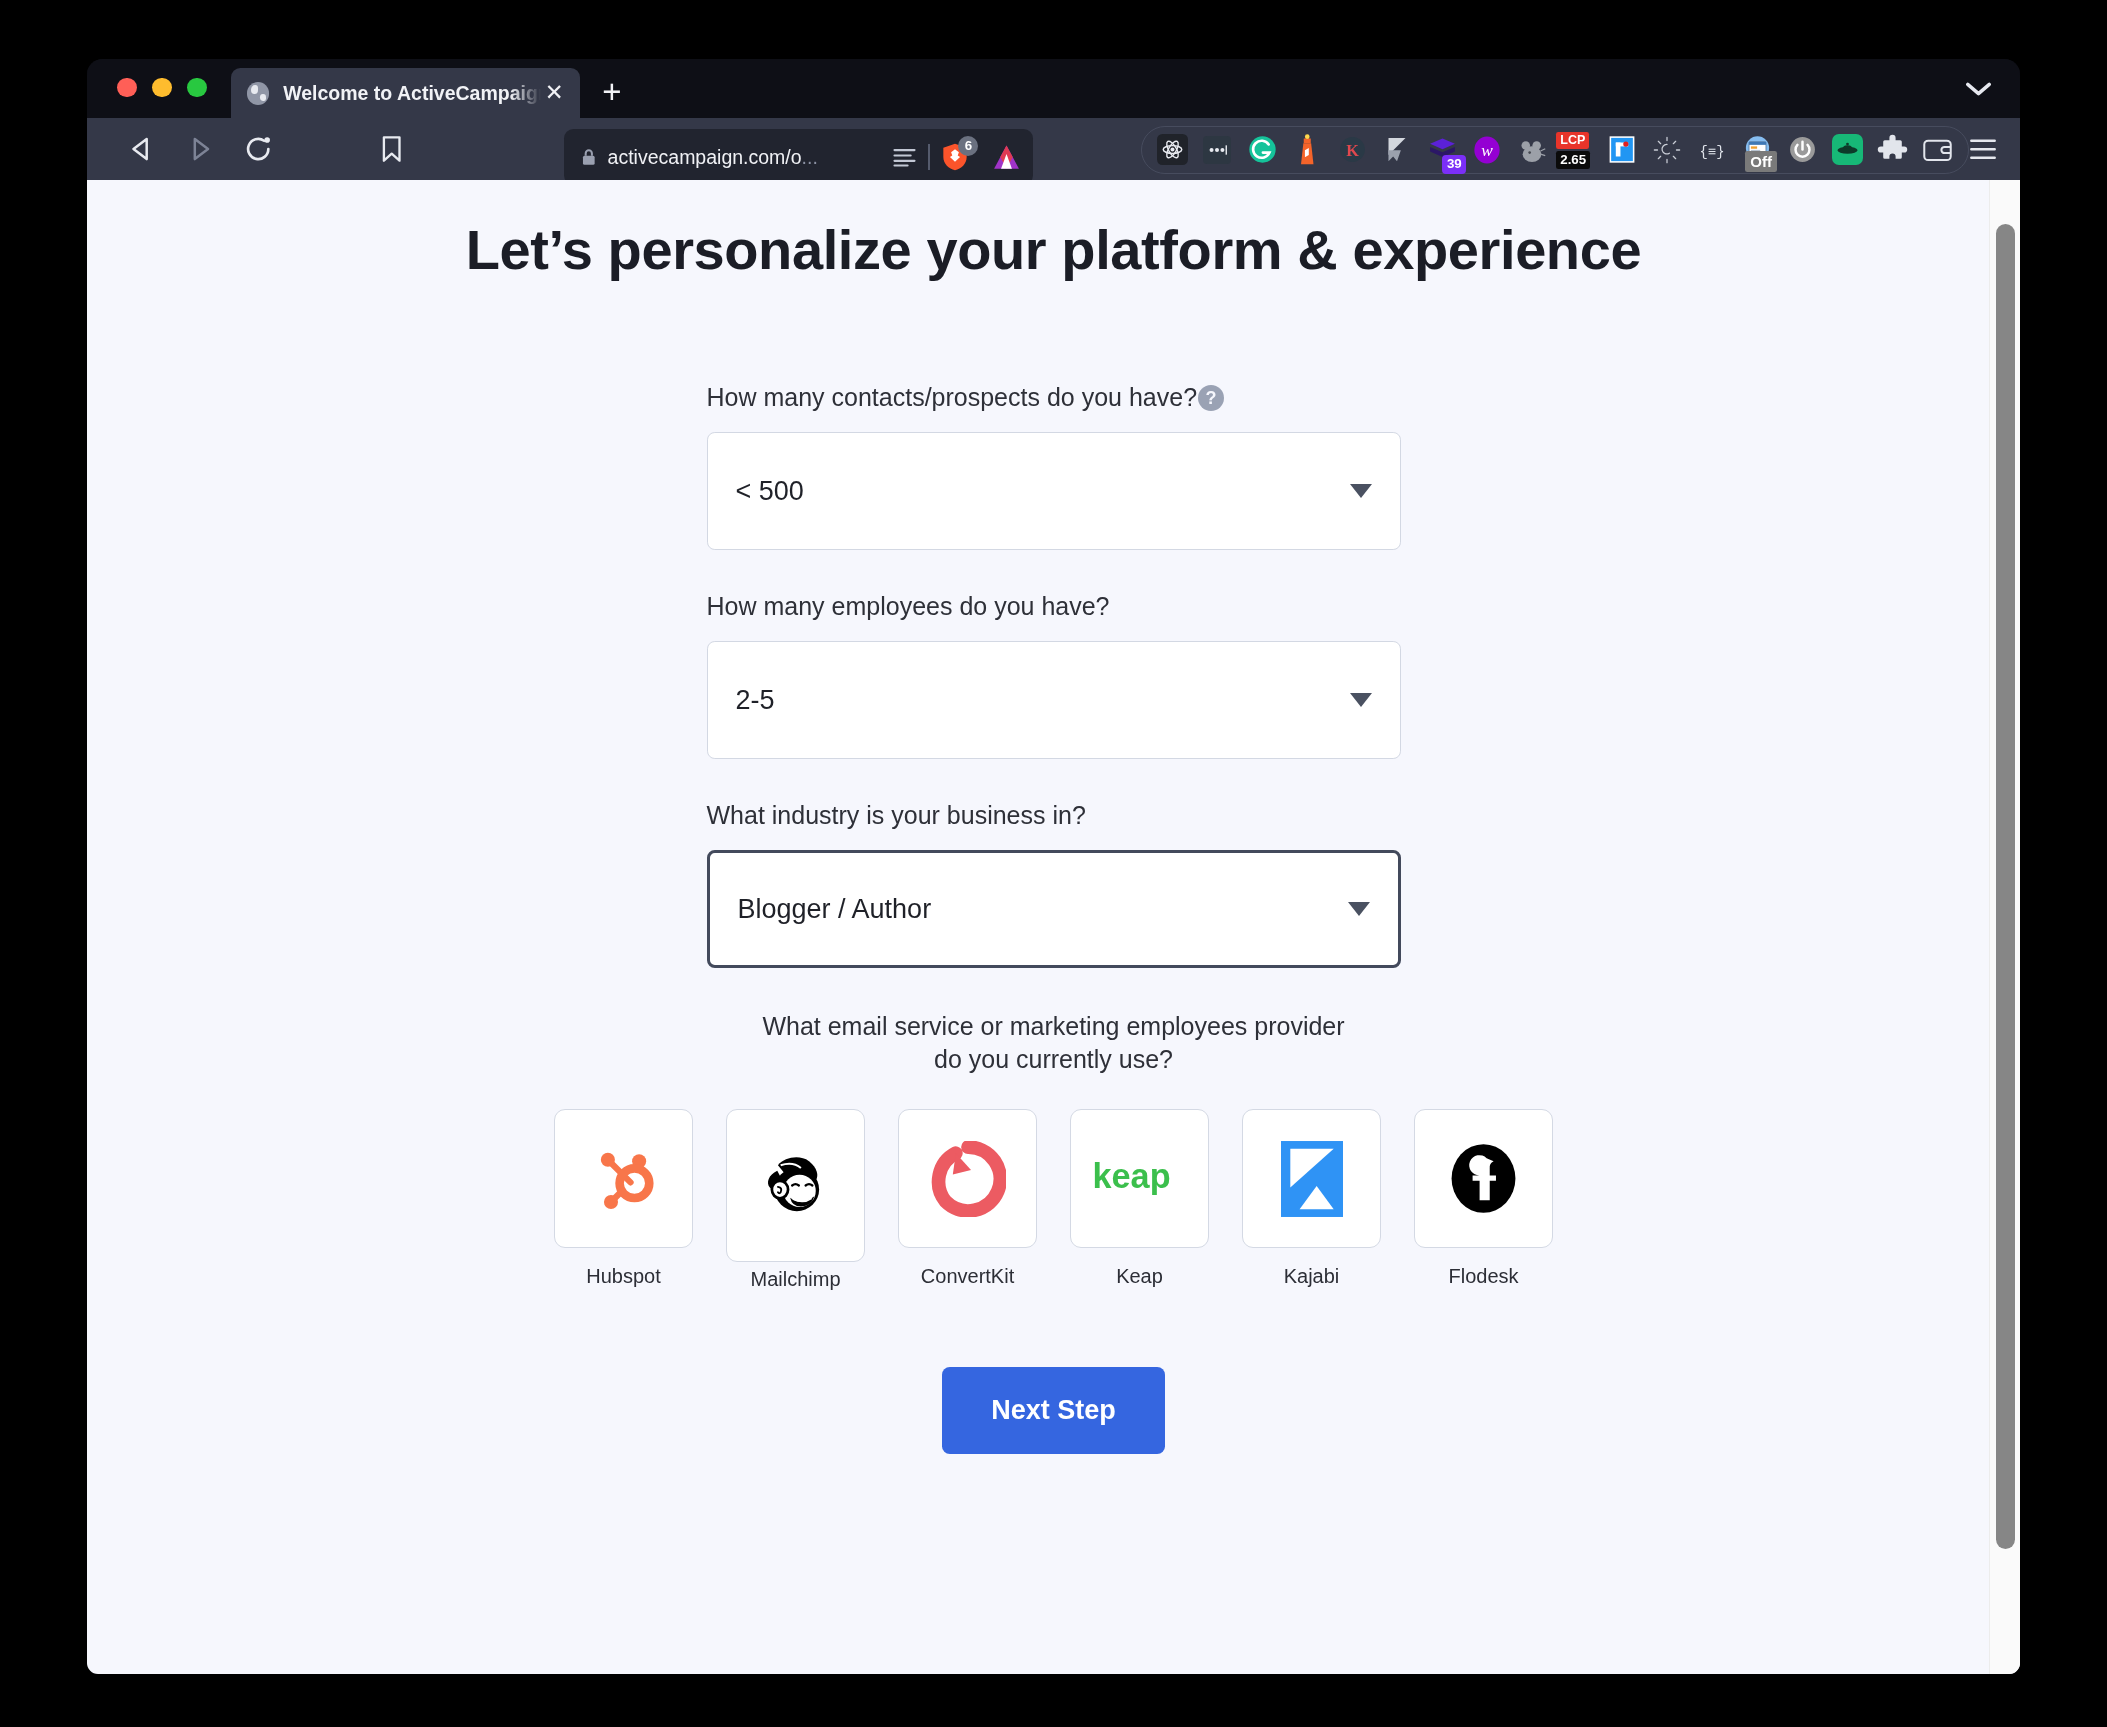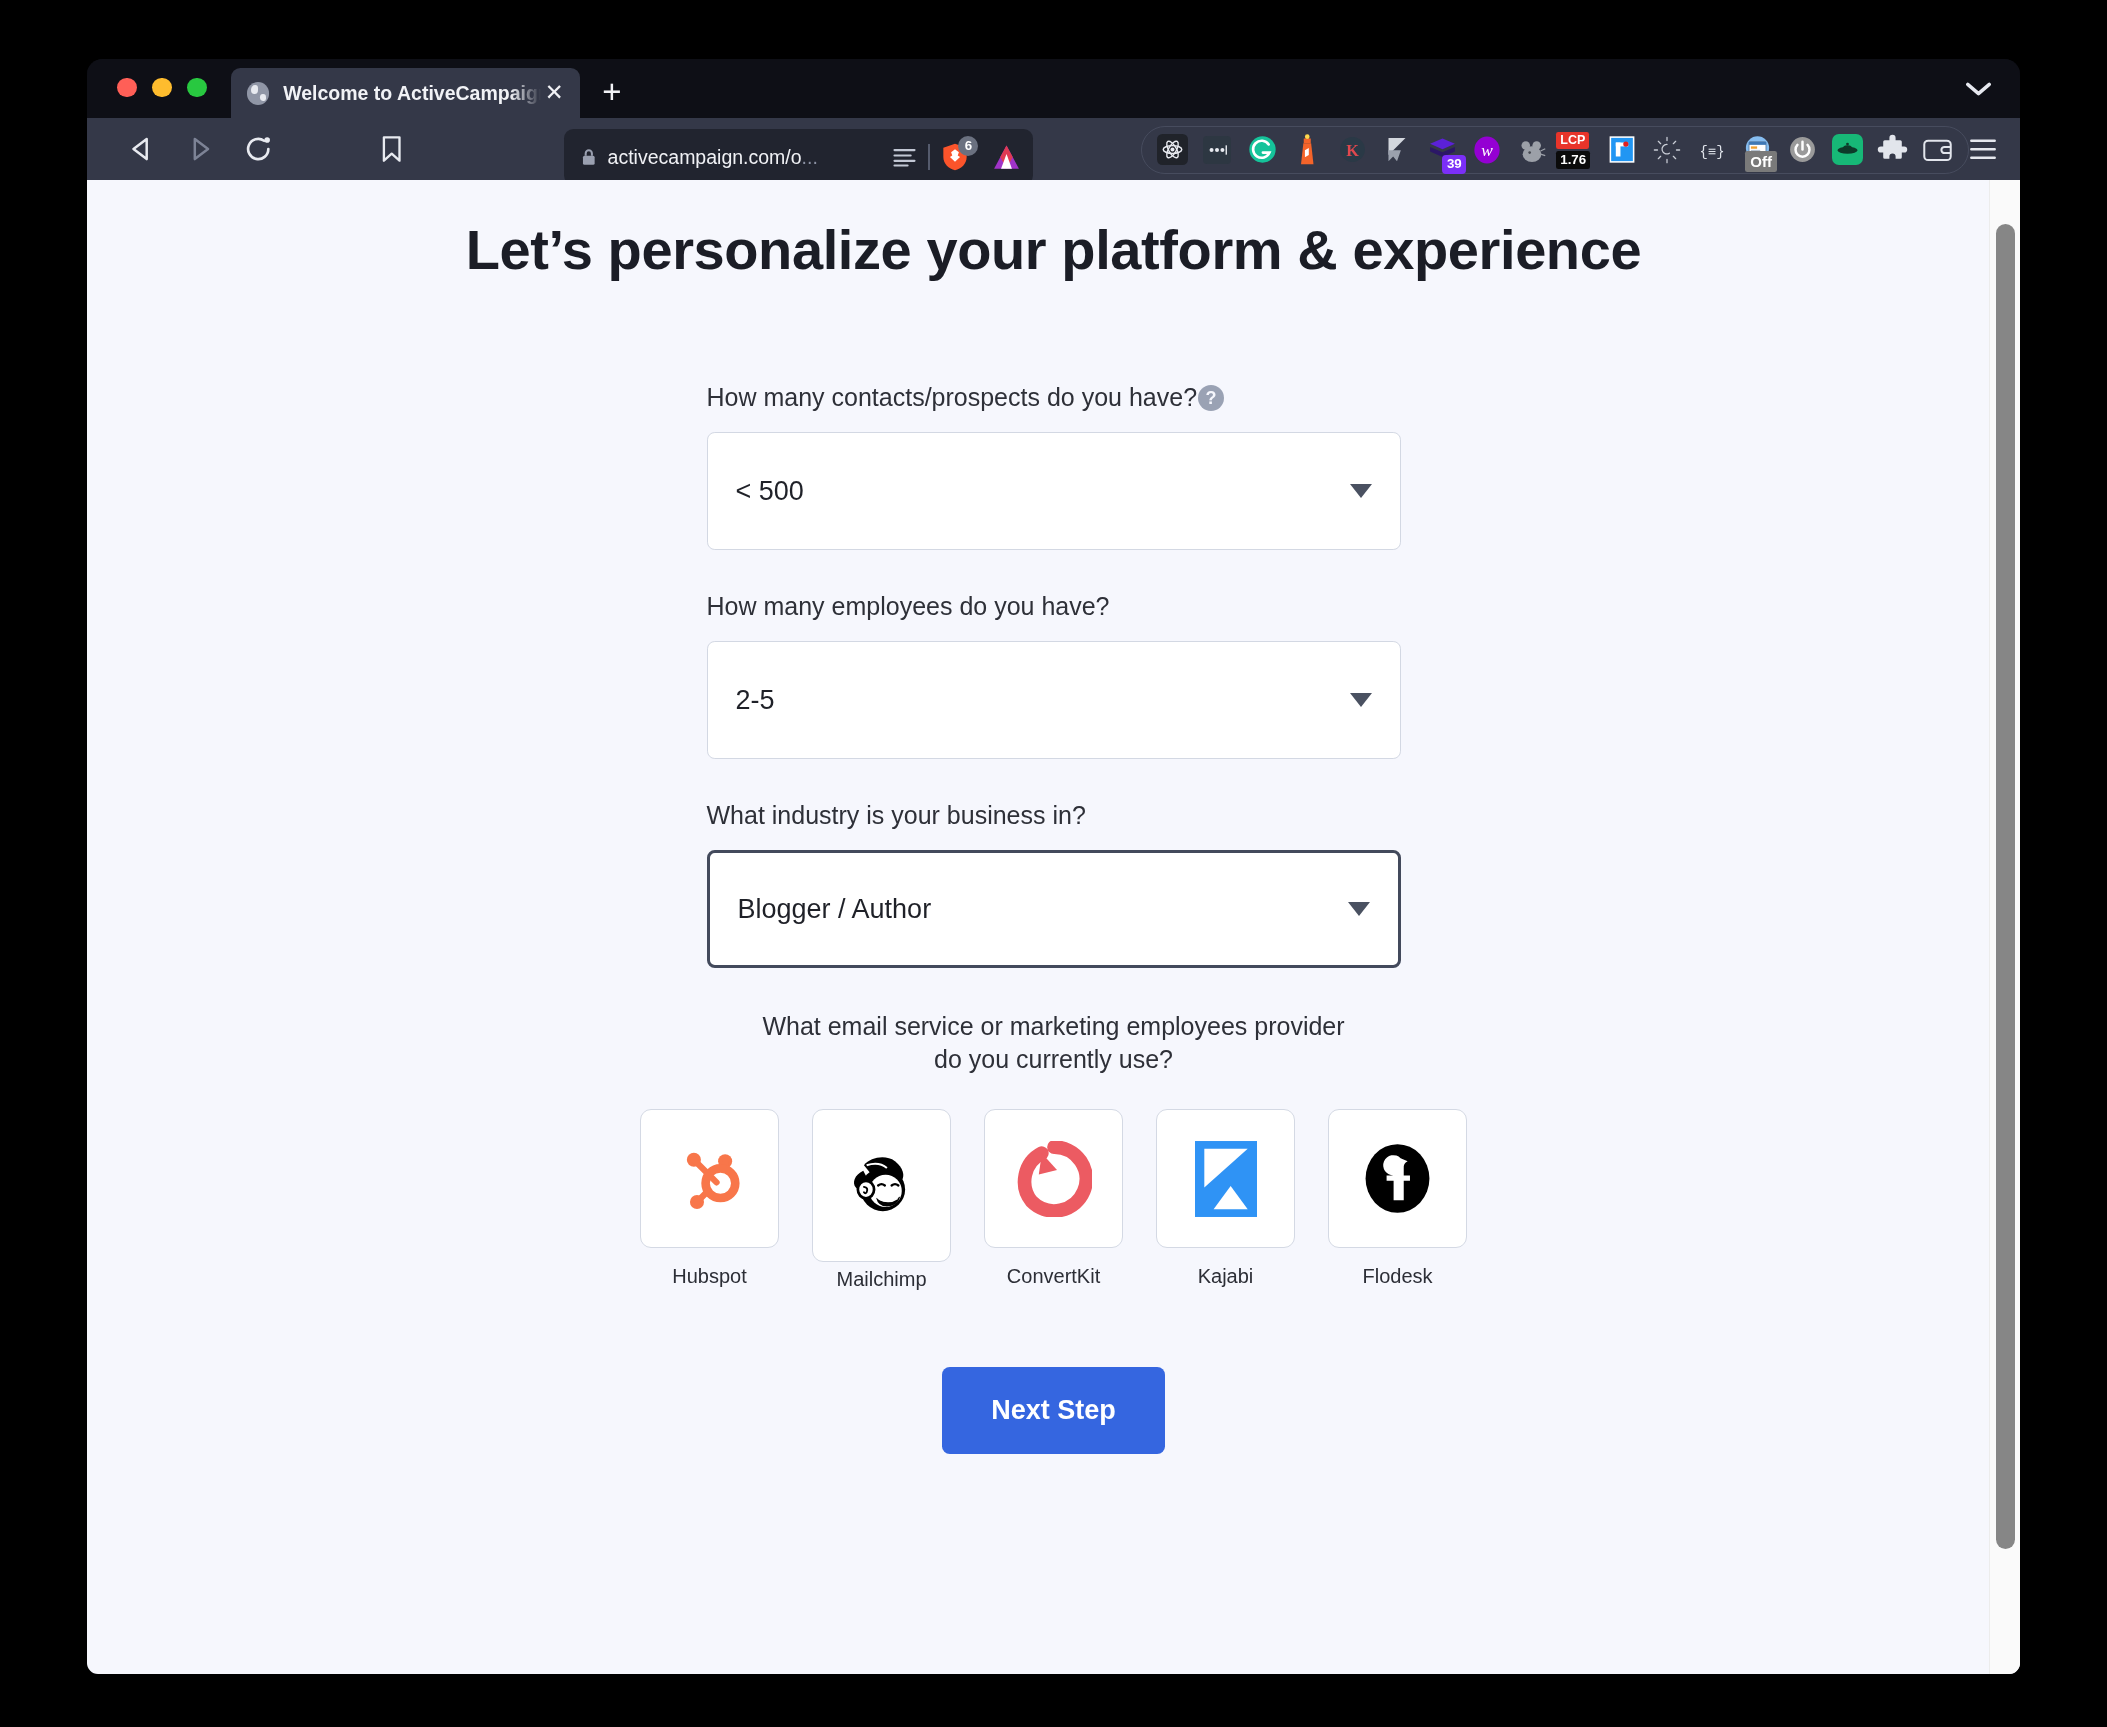--- a/index.html
+++ b/index.html
@@ -555,21 +555,21 @@
             <ellipse cx="19" cy="22" rx="12" ry="10" fill="#9ca0a8"></ellipse>
             <circle cx="11" cy="11" r="5.5" fill="#9ca0a8"></circle>
             <circle cx="25" cy="11" r="5.5" fill="#9ca0a8"></circle>
             <circle cx="16" cy="20" r="1.7" fill="#454850"></circle>
             <path d="M30 18 l6 -3 M30 22 l6 2" stroke="#9ca0a8" stroke-width="1.6"></path>
           </svg>
       </div>
 
       <div class="ext">
         <span class="badge-lcp">LCP</span>
-        <span class="badge-lcp-val">1.76</span>
+        <span class="badge-lcp-val">2.65</span>
       </div>
 
       <div class="ext">
         <svg width="30" height="31" viewBox="0 0 38 40">
             <rect x="3" y="3" width="32" height="34" fill="#fff"></rect>
             <rect x="5" y="5" width="28" height="30" fill="#2196f3"></rect>
             <rect x="11" y="11" width="6" height="18" fill="#fff"></rect>
             <rect x="11" y="11" width="16" height="5" fill="#fff"></rect>
             <circle cx="24" cy="13" r="3.4" fill="#e02020"></circle>
           </svg>
@@ -721,20 +721,28 @@
         <div class="provider">
           <div class="provider-card">
             <svg width="76" height="76" viewBox="0 0 100 100">
               <path d="M50 8 A42 42 0 1 1 20.5 79.5 A42 42 0 0 1 34 16" fill="none" stroke="#ec5b62" stroke-width="18" stroke-linecap="round"></path>
               <path d="M34 16 L30 44 L54 38 Z" fill="#ec5b62"></path>
             </svg>
           </div>
           <div class="provider-label">ConvertKit</div>
         </div>
 
+        <div class="provider">
+          <div class="provider-card">
+            <svg width="98" height="44" viewBox="0 0 126 56">
+              <text x="2" y="40" font-size="44" font-weight="700" font-family="Liberation Sans, sans-serif" fill="#3bbf4c">keap</text>
+            </svg>
+          </div>
+          <div class="provider-label">Keap</div>
+        </div>
 
         <div class="provider">
           <div class="provider-card">
             <svg width="62" height="76" viewBox="0 0 80 98">
               <rect x="0" y="0" width="80" height="98" fill="#2f93f5"></rect>
               <path d="M12 10 L68 10 L12 60 Z" fill="#fff"></path>
               <path d="M24 88 L68 88 L46 58 Z" fill="#fff"></path>
             </svg>
           </div>
           <div class="provider-label">Kajabi</div>

